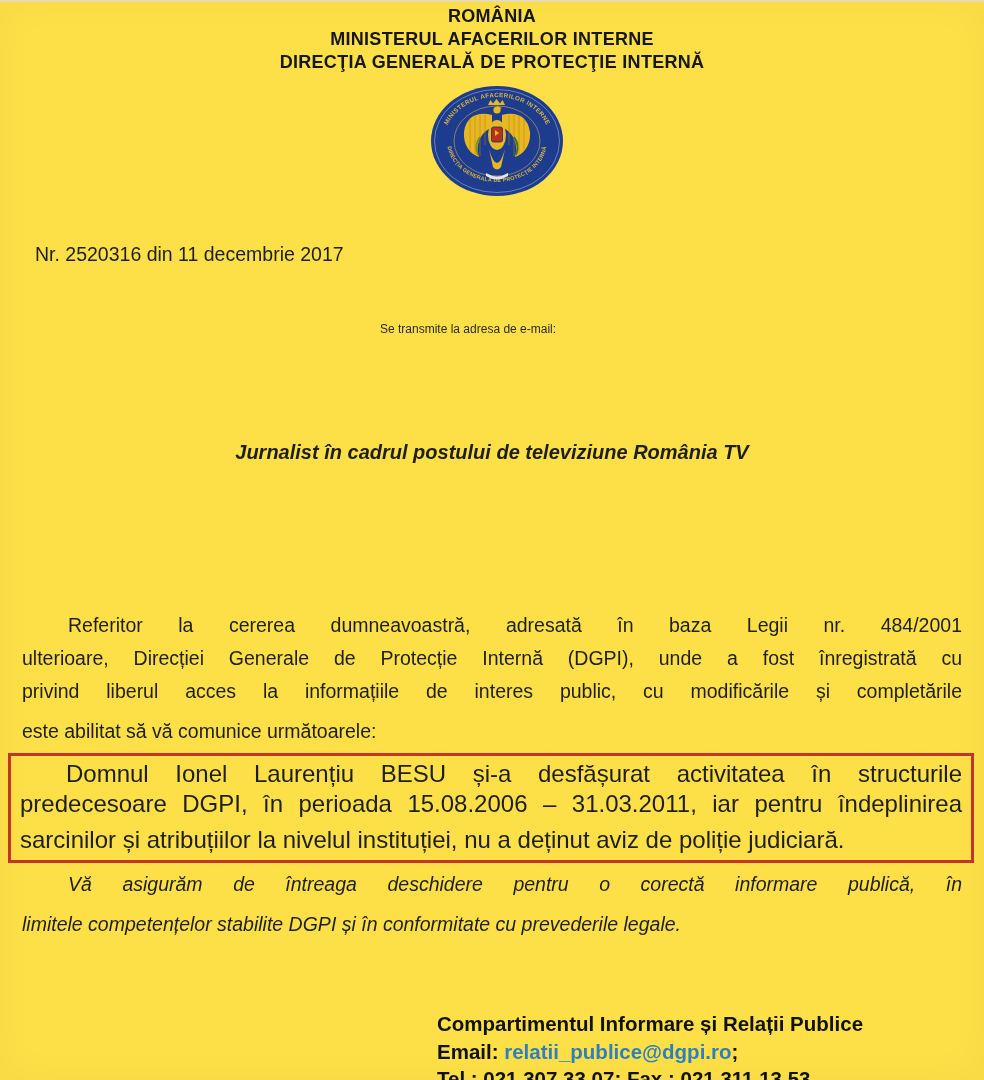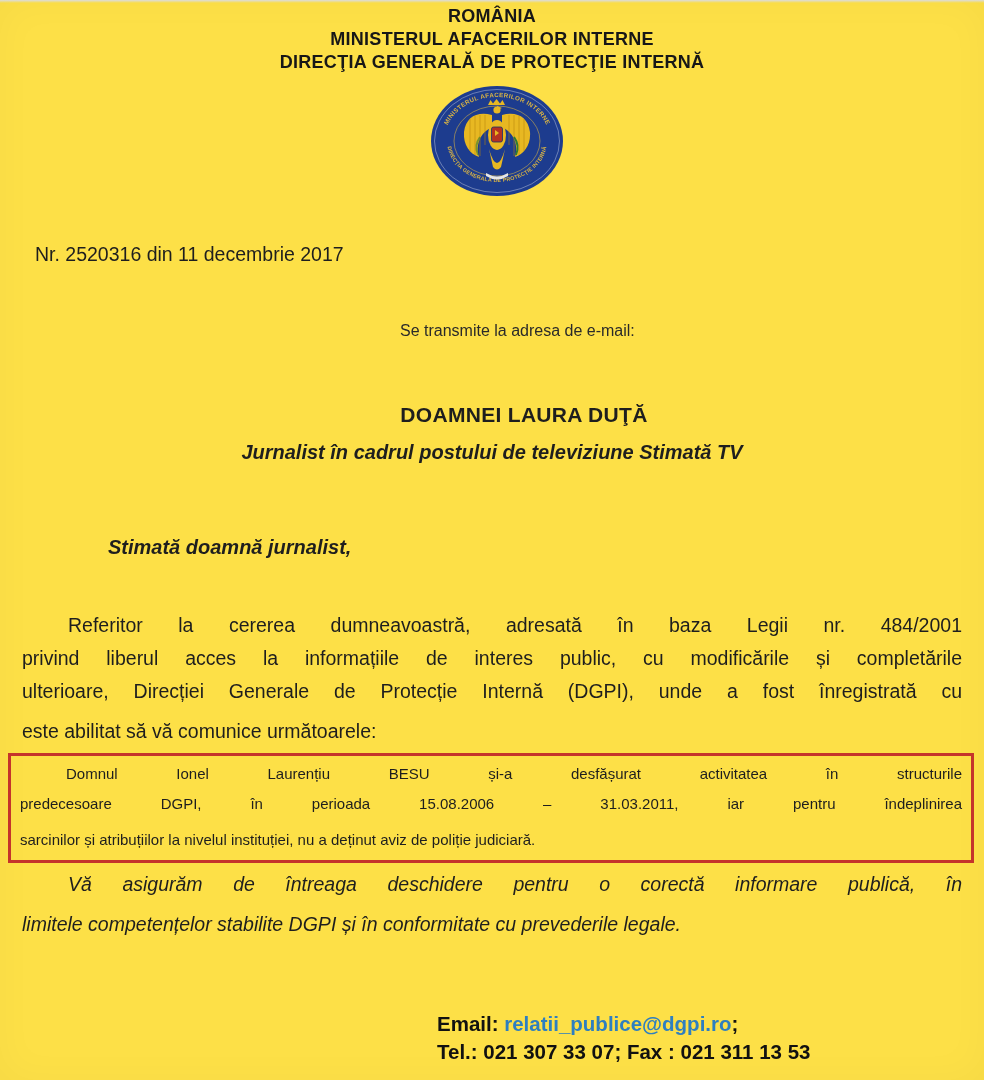--- a/index.html
+++ b/index.html
@@ -22,21 +22,21 @@
     position:absolute;top:5px;left:0;right:0;
     text-align:center;font-weight:700;font-size:18px;line-height:23px;
     letter-spacing:.3px;color:#171717;
   }
 
   .seal{position:absolute;top:85px;left:430px;width:134px;height:112px;}
   .seal svg{display:block;width:100%;height:100%;}
 
   .refnr{position:absolute;top:243px;left:35px;font-size:19.5px;}
 
-  .transmit{position:absolute;top:322px;left:380px;font-size:16px;color:#2a2a2a;margin-left:20px;}
+  .transmit{position:absolute;top:322px;left:380px;font-size:12px;color:#2a2a2a;}
 
   .addr-name{
     position:absolute;top:403px;left:64px;width:920px;
     text-align:center;font-weight:700;font-size:21px;letter-spacing:.3px;
   }
   .addr-title{
     position:absolute;top:441px;left:0;width:984px;
     text-align:center;font-weight:700;font-style:italic;font-size:20px;
   }
 
@@ -50,21 +50,21 @@
   .p2{top:868px;font-style:italic;}
 
   .jl{text-align:justify;text-align-last:justify;}
   .jl-last{text-align:left;margin-top:7px;}
   .ind{text-indent:46px;}
 
   .redbox{
     position:absolute;top:753px;left:8px;width:966px;box-sizing:border-box;
     border:3px solid #c5342b;
     padding:3px 9px 5px 9px;
-    font-size:15px;line-height:29.5px;
+    font-size:24px;line-height:29.5px;
   }
 
   .signature{
     position:absolute;top:1010px;left:437px;
     font-weight:700;font-size:20.5px;line-height:27.5px;color:#111;
   }
   .email-link{color:#2e7fc0;text-decoration:none;cursor:pointer;}
 </style>
 </head>
 <body>
@@ -116,43 +116,42 @@
         <path d="M84,52 q6,8 2,18" fill="none" stroke="#2f7a33" stroke-width="2"></path>
         <path d="M50,52 q-6,8 -2,18" fill="none" stroke="#2f7a33" stroke-width="2" opacity="0.6"></path>
       </g>
     </svg>
   </div>
 
   <div class="refnr">Nr. 2520316 din 11 decembrie 2017</div>
 
   <div class="transmit">Se transmite la adresa de e-mail:</div>
 
-  <div class="addr-name">DOAMNEI LAURA DUŢĂ</div>
-  <div class="addr-title">Jurnalist în cadrul postului de televiziune Stimată TV</div>
+  <div class="addr-title">Jurnalist în cadrul postului de televiziune România TV</div>
 
-  <div class="salutation">Stimată doamnă jurnalist,</div>
 
   <div class="para p1">
     <div class="jl ind">Referitor la cererea dumneavoastră, adresată în baza Legii nr. 484/2001</div>
+    <div class="jl">ulterioare, Direcției Generale de Protecție Internă (DGPI), unde a fost înregistrată cu</div>
     <div class="jl">privind liberul acces la informațiile de interes public, cu modificările și completările</div>
-    <div class="jl">ulterioare, Direcției Generale de Protecție Internă (DGPI), unde a fost înregistrată cu</div>
     <div class="jl-last">este abilitat să vă comunice următoarele:</div>
   </div>
 
   <div class="redbox">
     <div class="jl ind">Domnul Ionel Laurențiu BESU și-a desfășurat activitatea în structurile</div>
     <div class="jl">predecesoare DGPI, în perioada 15.08.2006 – 31.03.2011, iar pentru îndeplinirea</div>
     <div class="jl-last">sarcinilor și atribuțiilor la nivelul instituției, nu a deținut aviz de poliție judiciară.</div>
   </div>
 
   <div class="para p2">
     <div class="jl ind">Vă asigurăm de întreaga deschidere pentru o corectă informare publică, în</div>
     <div class="jl-last">limitele competențelor stabilite DGPI și în conformitate cu prevederile legale.</div>
   </div>
 
   <div class="signature">
+    <div>Compartimentul Informare și Relații Publice</div>
     <div>
       <span>Email: </span><a class="email-link">relatii_publice@dgpi.ro</a><span>;</span>
     </div>
     <div>Tel.: 021 307 33 07; Fax : 021 311 13 53</div>
   </div>
 
 </div>
 
 </body></html>

